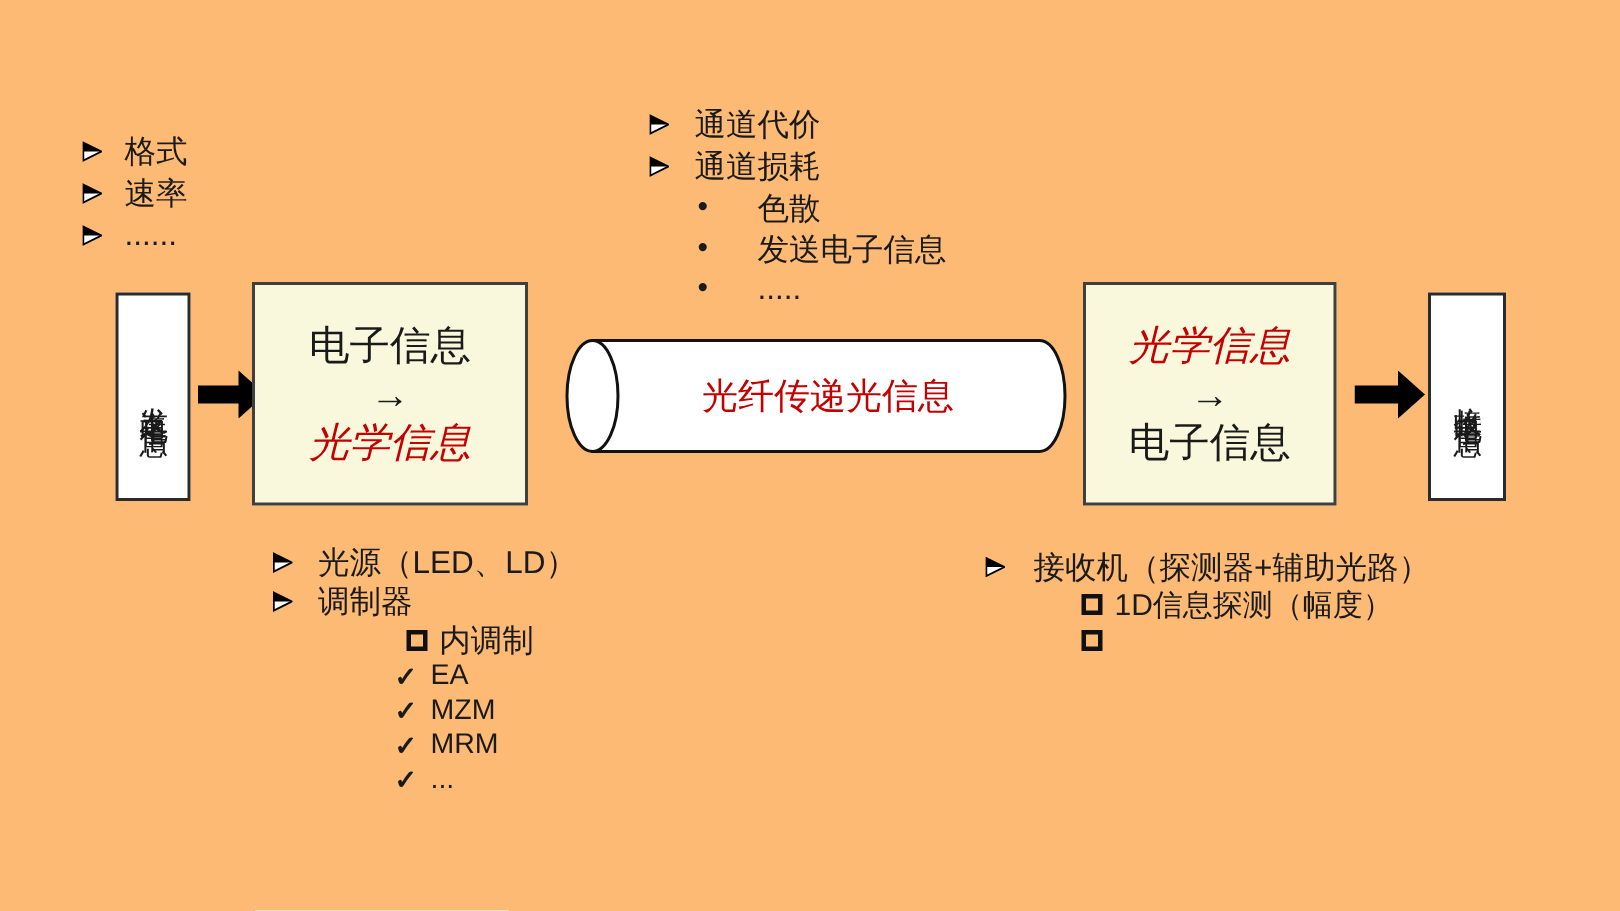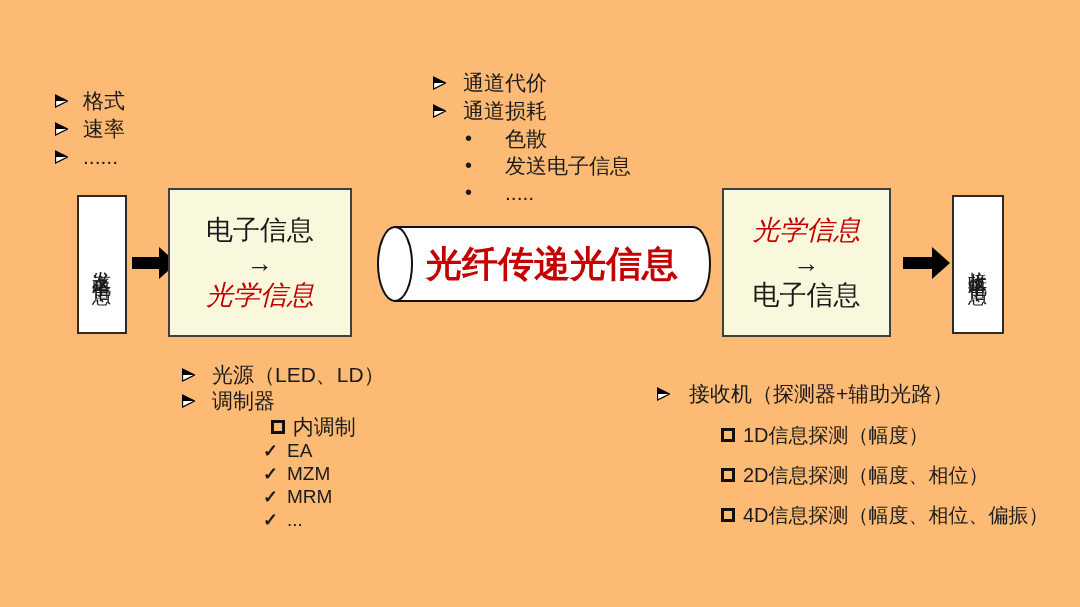--- a/index.html
+++ b/index.html
@@ -55,34 +55,34 @@
   .flow-arrow svg{display:block;}
   .arrow-l{left:132px;top:247px;}
   .arrow-r{left:903px;top:247px;}
 
   
   .fiber{position:absolute;left:375px;top:221px;width:340px;height:86px;}
   .fiber svg{position:absolute;left:0;top:0;}
   .fiber-label{
     position:absolute;left:14px;top:0;right:0;bottom:0;
     display:flex;align-items:center;justify-content:center;
-    font-size:36px;color:var(--accent-red,#c40000);white-space:nowrap;font-weight:bold;
+    font-size:24px;color:var(--accent-red,#c40000);white-space:nowrap;
   }
 
   
   .tx-detail{left:182px;top:362px;font-size:21px;}
   .tx-detail .lrow{height:26px;}
   .tx-detail .barrow{width:30px;}
   .tx-detail .sub{margin-left:60px;height:25px;justify-content:center;}
   .tx-detail .chkrow{margin-left:81px;height:23px;font-size:19px;}
   .tx-detail .chk{width:24px;}
 
   
   .rx-detail{left:657px;top:364px;font-size:21px;}
-  .rx-detail .lrow{height:27px;margin-top:16px;}
+  .rx-detail .lrow{height:27px;}
   .rx-detail .barrow{width:32px;}
   .rx-detail .sub{margin-left:44px;height:24px;font-size:20px;padding-left:20px;}
 </style>
 </head>
 <body>
 
 <div class="canvas">
 
   <div class="list tx-params">
     <div class="lrow">
@@ -237,21 +237,16 @@
           </svg>
         </span>
       <span class="btxt">接收机（探测器+辅助光路）</span>
     </div>
     <div class="lrow sub">
       <span class="sq"></span>
       <span class="btxt">1D信息探测（幅度）</span>
     </div>
     <div class="lrow sub">
       <span class="sq"></span>
-      <span class="btxt">2D信息探测（幅度、相位）</span>
-    </div>
-    <div class="lrow sub">
-      <span class="sq"></span>
-      <span class="btxt">4D信息探测（幅度、相位、偏振）</span>
     </div>
   </div>
 
 </div>
 
 </body></html>

